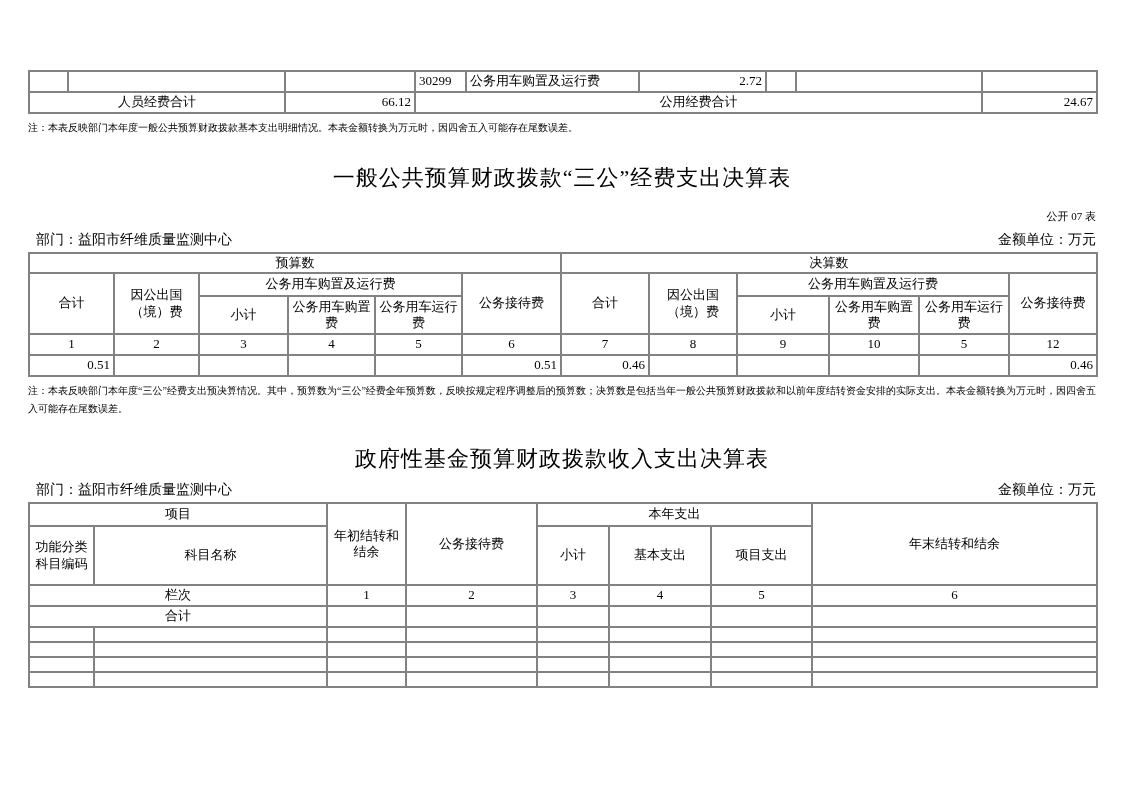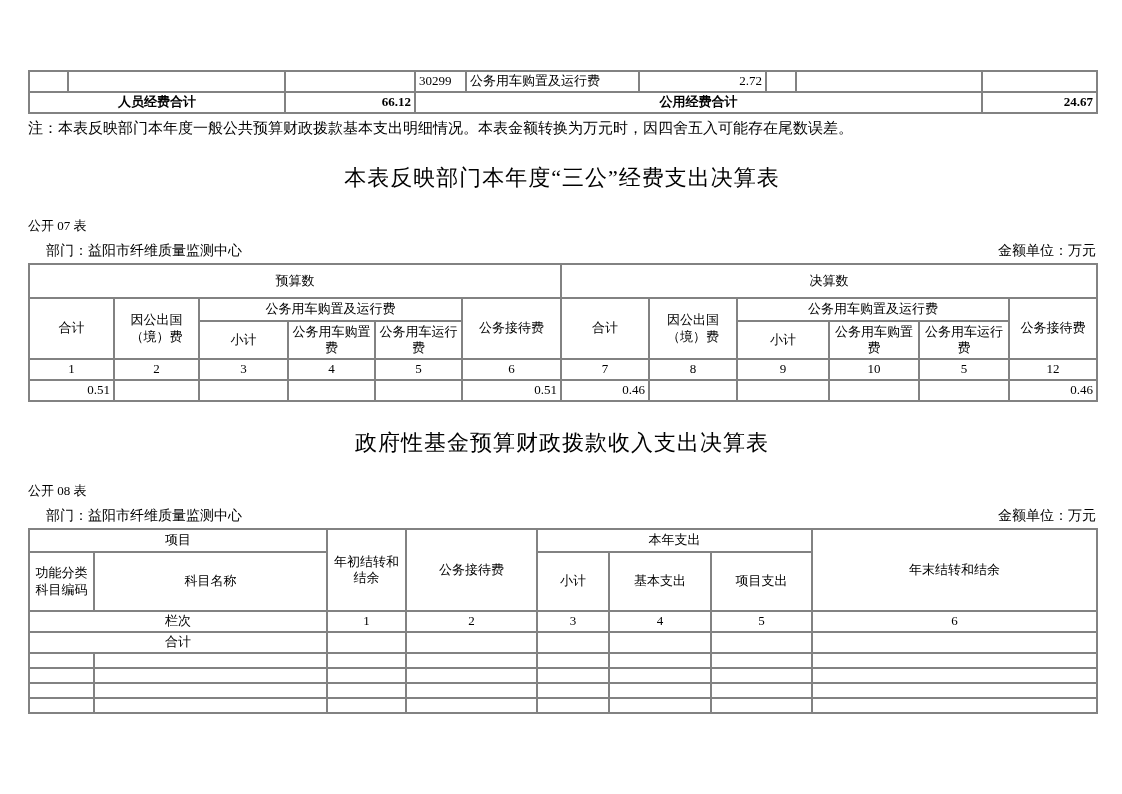--- a/index.html
+++ b/index.html
@@ -13,35 +13,35 @@
 
   table { border-collapse: collapse; table-layout: fixed; width: 1068px; }
   td {
     border: 2px solid #828282;
     font-size: 13px; line-height: 1.25;
     padding: 0 3px; text-align: center; vertical-align: middle;
     overflow: hidden; word-break: break-all;
   }
   .tl { text-align: left; }
   .tr { text-align: right; margin-top: 40px; }
-  .b  { font-weight: bold; }
+  .b  { font-weight: normal; }
 
   .note {
-    font-size: 15px; line-height: 18px;
+    font-size: 10px; line-height: 18px;
     margin-top: 5px; text-align: justify;
   }
   .doc-title {
     font-size: 22px; font-weight: normal; letter-spacing: 1px;
     text-align: center; margin: 26px 0 0 0;
   }
-  .form-no { text-align: left; font-size: 13px; margin-top: 24px; }
-  .meta { display: flex; justify-content: space-between; font-size: 14px; margin: 7px 0 3px 18px; align-items: flex-end; }
+  .form-no { text-align: right; font-size: 11px; margin-top: 16px; }
+  .meta { display: flex; justify-content: space-between; font-size: 14px; margin: 7px 0 3px 8px; align-items: flex-end; }
 
   tr.h20 td { height: 21px; }
-  tr.h18 td { height: 34px; }
+  tr.h18 td { height: 20px; }
   tr.h23 td { height: 23px; }
   tr.h38 td { height: 38px; }
   tr.h21 td { height: 21px; }
   tr.h59 td { height: 59px; }
   tr.h15 td { height: 15px; }
 </style>
 </head>
 <body>
 
 <div class="content">
@@ -73,21 +73,21 @@
     <tr class="h20">
       <td colspan="2" class="b">人员经费合计</td>
       <td class="tr b">66.12</td>
       <td colspan="5" class="b">公用经费合计</td>
       <td class="tr b">24.67</td>
     </tr>
   </tbody>
     </table>
   <div class="note">注：本表反映部门本年度一般公共预算财政拨款基本支出明细情况。本表金额转换为万元时，因四舍五入可能存在尾数误差。</div>
 
-  <h1 class="doc-title">本表反映部门本年度“三公”经费支出决算表</h1>
+  <h1 class="doc-title">一般公共预算财政拨款“三公”经费支出决算表</h1>
   <div class="form-no">公开 07 表</div>
   <div class="meta">
     <span>部门：益阳市纤维质量监测中心</span>
     <span>金额单位：万元</span>
   </div>
 
   <table>
     <colgroup>
       <col style="width:85px">
         <col style="width:85px">
@@ -148,23 +148,23 @@
       <td class="tr">0.51</td>
       <td class="tr">0.46</td>
       <td class="tr"></td>
       <td class="tr"></td>
       <td class="tr"></td>
       <td class="tr"></td>
       <td class="tr">0.46</td>
     </tr>
   </tbody>
     </table>
+  <div class="note">注：本表反映部门本年度“三公”经费支出预决算情况。其中，预算数为“三公”经费全年预算数，反映按规定程序调整后的预算数；决算数是包括当年一般公共预算财政拨款和以前年度结转资金安排的实际支出。本表金额转换为万元时，因四舍五入可能存在尾数误差。</div>
 
   <h1 class="doc-title">政府性基金预算财政拨款收入支出决算表</h1>
-  <div class="form-no">公开 08 表</div>
   <div class="meta">
     <span>部门：益阳市纤维质量监测中心</span>
     <span>金额单位：万元</span>
   </div>
 
   <table>
     <colgroup>
       <col style="width:65px">
         <col style="width:233px">
         <col style="width:79px">

